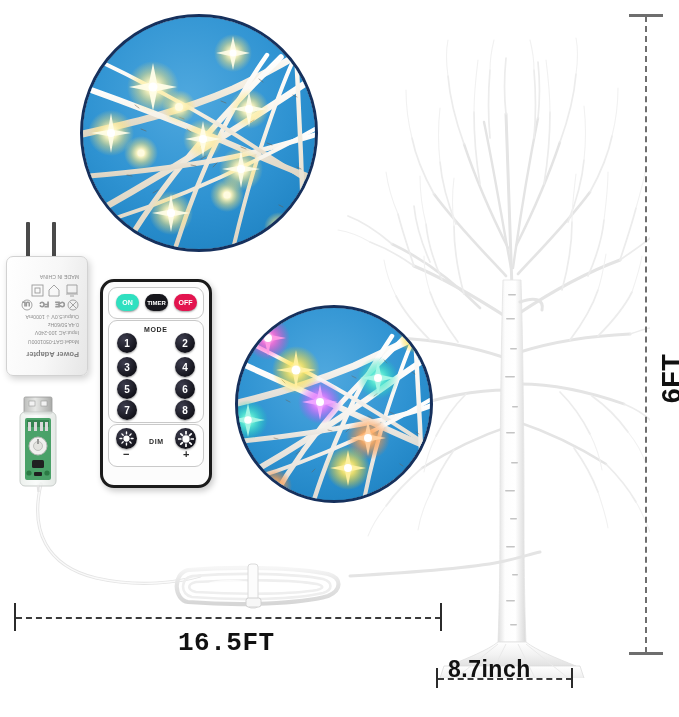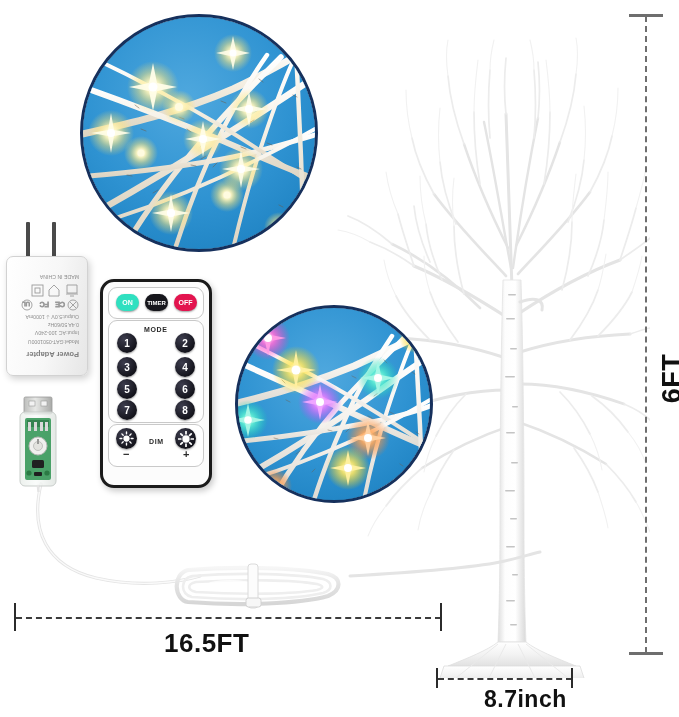--- a/index.html
+++ b/index.html
@@ -596,20 +596,20 @@
   </div>
 
   <div class="cap-h" style="left:629px;top:14px;width:34px;"></div>
   <div class="dim-v-line" style="left:645px;top:16px;height:637px;"></div>
   <div class="cap-h" style="left:629px;top:652px;width:34px;"></div>
   <div class="dim-label" id="label-6ft" style="left:642px;top:363px;width:60px;text-align:center;">6FT</div>
 
   <div class="cap-v" style="left:14px;top:603px;height:28px;"></div>
   <div class="dim-h-line" style="left:16px;top:617px;width:425px;"></div>
   <div class="cap-v" style="left:440px;top:603px;height:28px;"></div>
-  <div class="dim-label" id="label-165" style="left:164px;top:628px;">16.5FT</div>
+  <div class="dim-label" id="label-165" style="left:178px;top:628px;font-family:Liberation Mono, monospace;">16.5FT</div>
 
   <div class="cap-v" style="left:436px;top:668px;height:20px;"></div>
   <div class="dim-h-line" style="left:438px;top:678px;width:134px;"></div>
   <div class="cap-v" style="left:571px;top:668px;height:20px;"></div>
-  <div class="dim-label" id="label-87" style="left:448px;top:686px;margin-left:36px;">8.7inch</div>
+  <div class="dim-label" id="label-87" style="left:448px;top:656px;">8.7inch</div>
 
 </div>
 
 </body></html>

